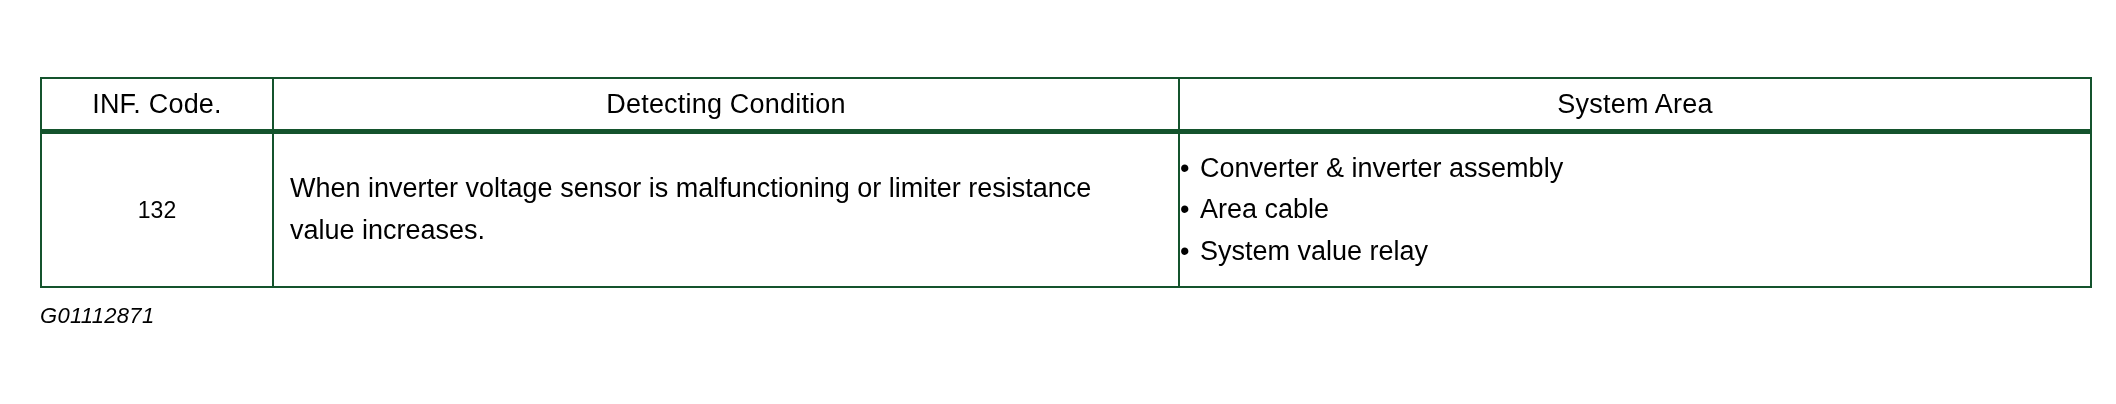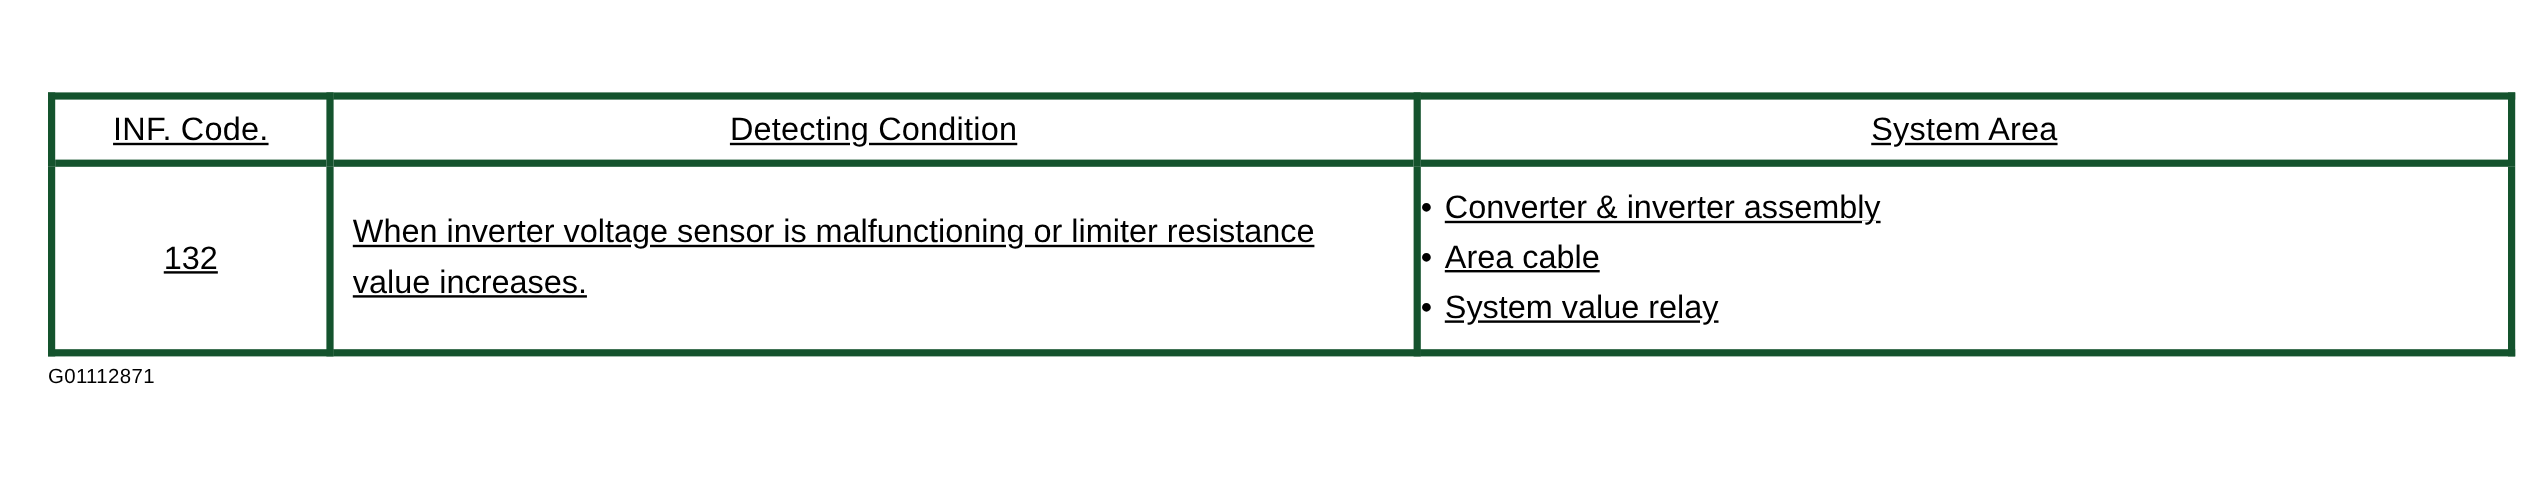--- a/index.html
+++ b/index.html
@@ -28,25 +28,24 @@
     position: absolute;
     left: 40px;
     top: 77px;
     width: 2050px;
     border-collapse: collapse;
     table-layout: fixed;
   }
 
   .dtc-table td,
   .dtc-table th {
-    border: 6px solid #14532d;
+    border: 2px solid #14532d;
     padding: 0;
     vertical-align: middle;
     font-weight: normal;
-    text-decoration: underline;
   }
 
   
   .col-code  { width: 232px; }
   .col-cond  { width: 906px; }
   .col-area  { width: 912px; }
 
   
   .header-row td {
     height: 50px;
@@ -62,21 +61,21 @@
 
   
   .body-row td {
     height: 152px;
   }
 
   .cell-code {
     text-align: center;
   }
   .code-value {
-    font-size: 27px;
+    font-size: 23px;
     line-height: 1;
   }
 
   .cell-condition {
     text-align: left;
     padding: 0 18px 0 18px;
   }
   .condition-text {
     font-size: 27px;
     line-height: 1.55;
@@ -106,24 +105,25 @@
     left: 0;
     top: 0;
     font-size: 27px;
     line-height: 1.52;
   }
 
   .caption {
     position: absolute;
     left: 40px;
     top: 305px;
-    font-size: 17px;
+    font-size: 22px;
     line-height: 1;
     letter-spacing: 0.3px;
     white-space: nowrap;
+    font-style: italic;
   }
 </style>
 </head>
 <body>
 
 <div class="page">
 
   <table class="dtc-table">
     <colgroup>
       <col class="col-code">

